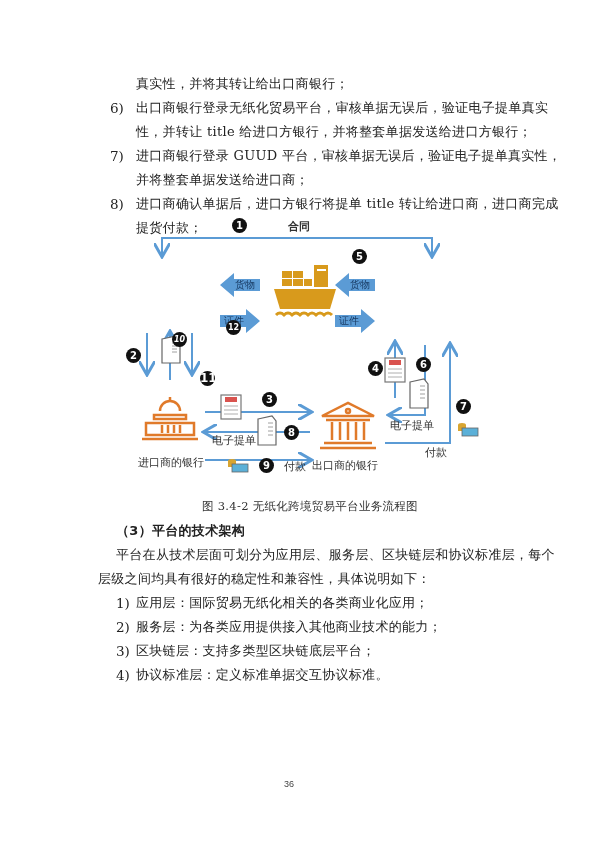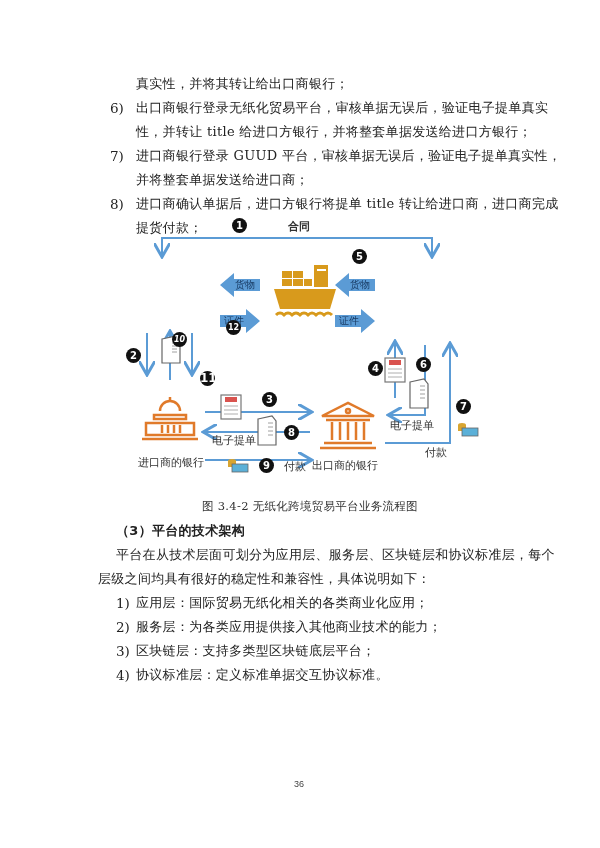--- a/index.html
+++ b/index.html
@@ -198,13 +198,13 @@
 
 <div class="num" style="left:116px;top:594px;">1)</div>
 <div class="line" style="left:136px;top:594px;">应用层：国际贸易无纸化相关的各类商业化应用；</div>
 <div class="num" style="left:116px;top:618px;">2)</div>
 <div class="line" style="left:136px;top:618px;">服务层：为各类应用提供接入其他商业技术的能力；</div>
 <div class="num" style="left:116px;top:642px;">3)</div>
 <div class="line" style="left:136px;top:642px;">区块链层：支持多类型区块链底层平台；</div>
 <div class="num" style="left:116px;top:666px;">4)</div>
 <div class="line" style="left:136px;top:666px;">协议标准层：定义标准单据交互协议标准。</div>
 
-<div class="pagenum" style="left:294px;top:779px;">36</div>
+<div class="pagenum" style="left:284px;top:779px;">36</div>
 
 </body></html>

